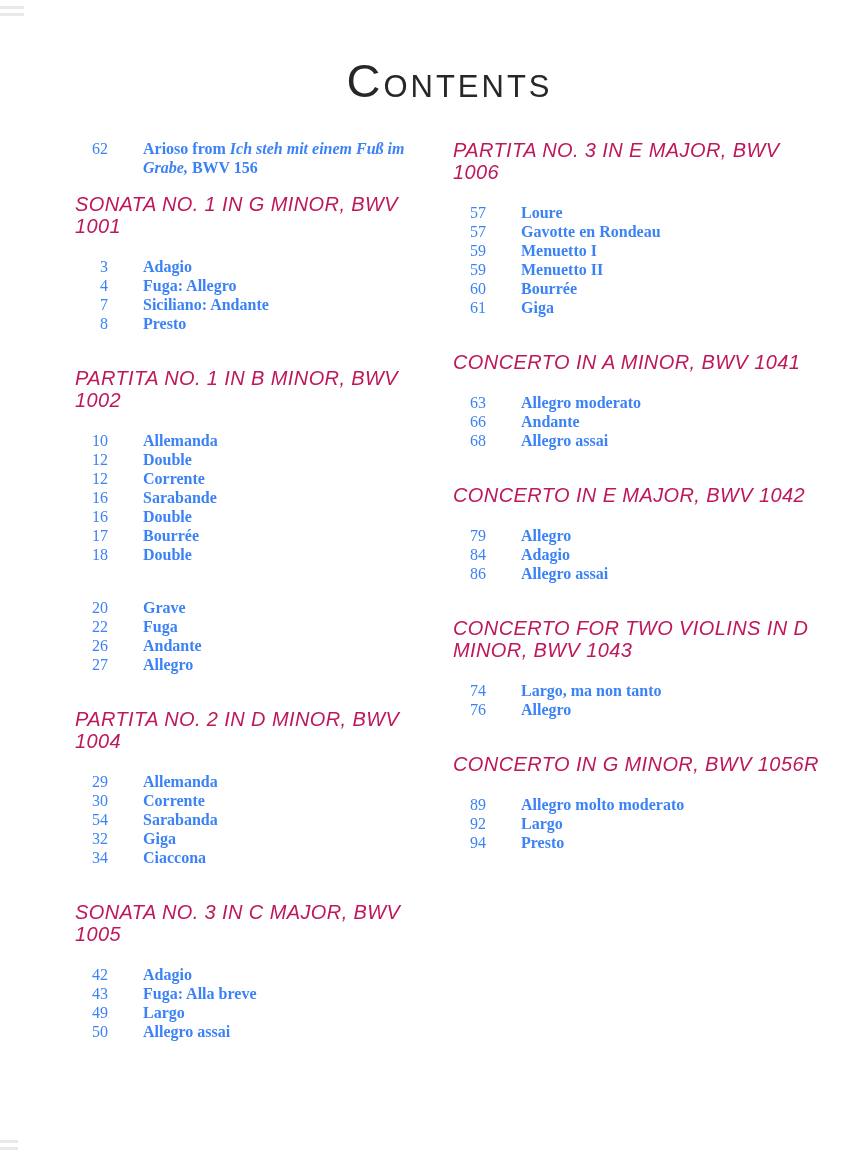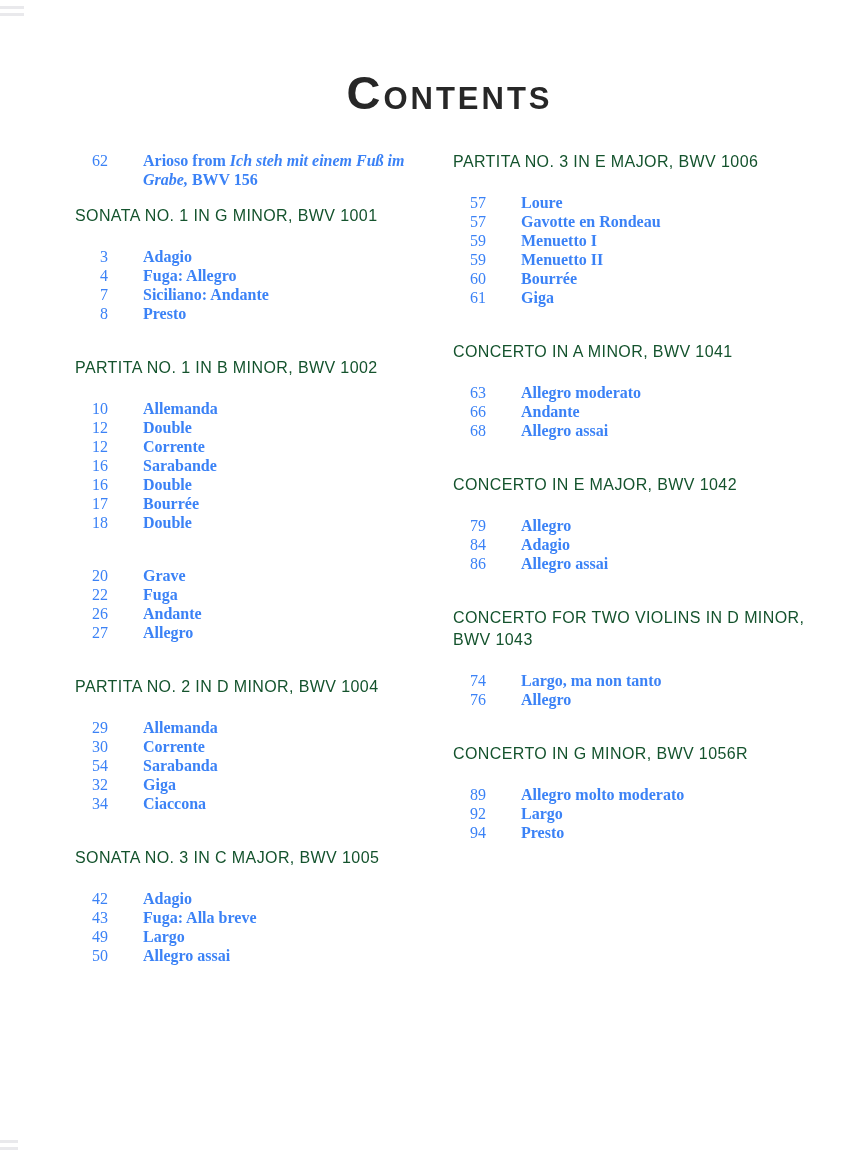--- a/index.html
+++ b/index.html
@@ -12,24 +12,24 @@
     overflow: hidden;
     font-family: "Liberation Serif", serif;
     -webkit-font-smoothing: antialiased;
   }
   .page {
     box-sizing: border-box;
     width: 864px; height: 1152px;
     padding: 56px 40px 0 75px;
   }
   h1.page-title {
-    margin: 13px 0 28px 0;
+    margin: 1px 0 28px 0;
     text-align: center;
     font-family: "Liberation Sans", sans-serif;
-    font-weight: 700;
+    font-weight: 400;
     font-size: 31px;
     letter-spacing: 3px;
     color: #272727;
     line-height: 48px;
   }
   h1.page-title::first-letter {
     font-size: 47px;
     letter-spacing: 3px;
   }
   .columns {
@@ -56,25 +56,26 @@
   }
   .entry .title em { font-style: italic; }
 
   .intro-entry { margin-bottom: 16px; }
 
   .section { margin: 0 0 34px 0; }
   .section h2.heading {
     margin: 0 0 20px 0;
     font-family: "Liberation Sans", sans-serif;
     font-weight: 400;
-    font-size: 16px;
+    font-size: 20px;
     letter-spacing: 0.4px;
-    color: #14532d;
+    color: #be185d;
     line-height: 22px;
     max-width: 372px;
+    font-style: italic;
   }
   .entries { display: block; }
 
   
   .artifact {
     position: absolute;
     background: #e9e9ec;
   }
   .artifact.a1 { left: 0; top: 6px;    width: 24px; height: 3px; }
   .artifact.a2 { left: 0; top: 13px;   width: 24px; height: 3px; }

